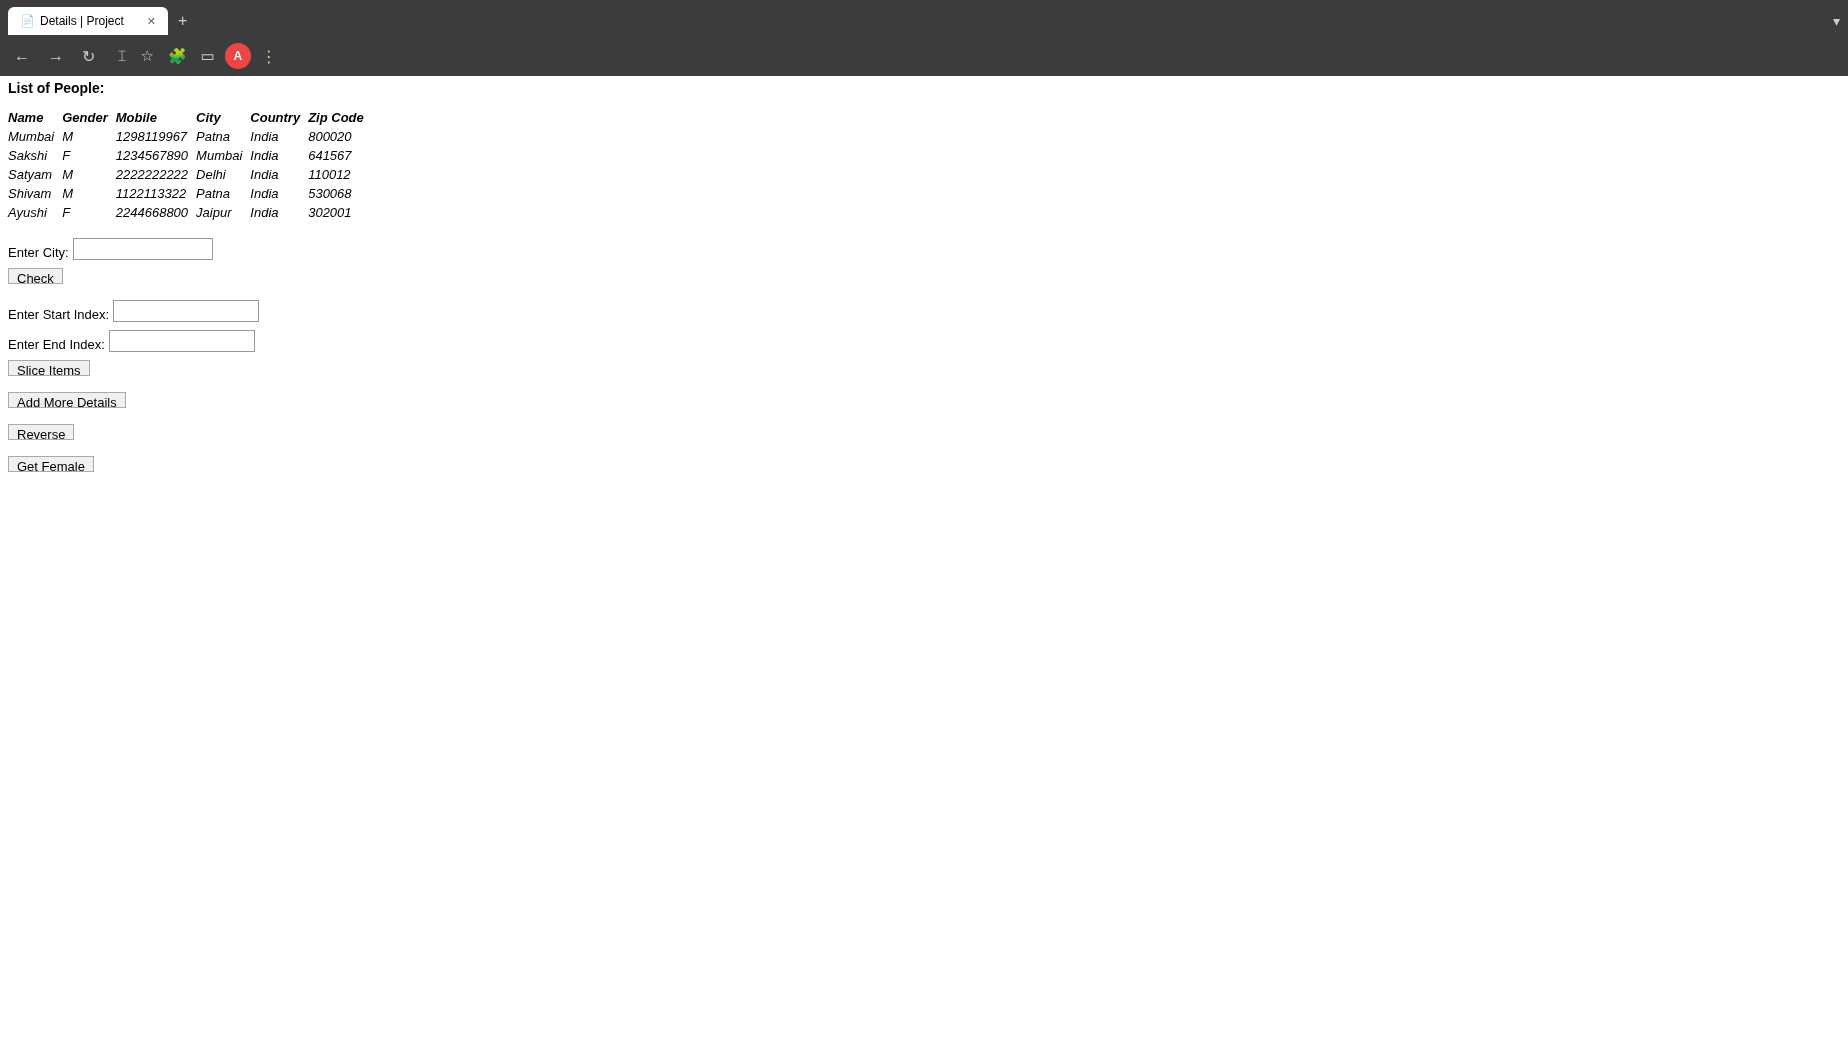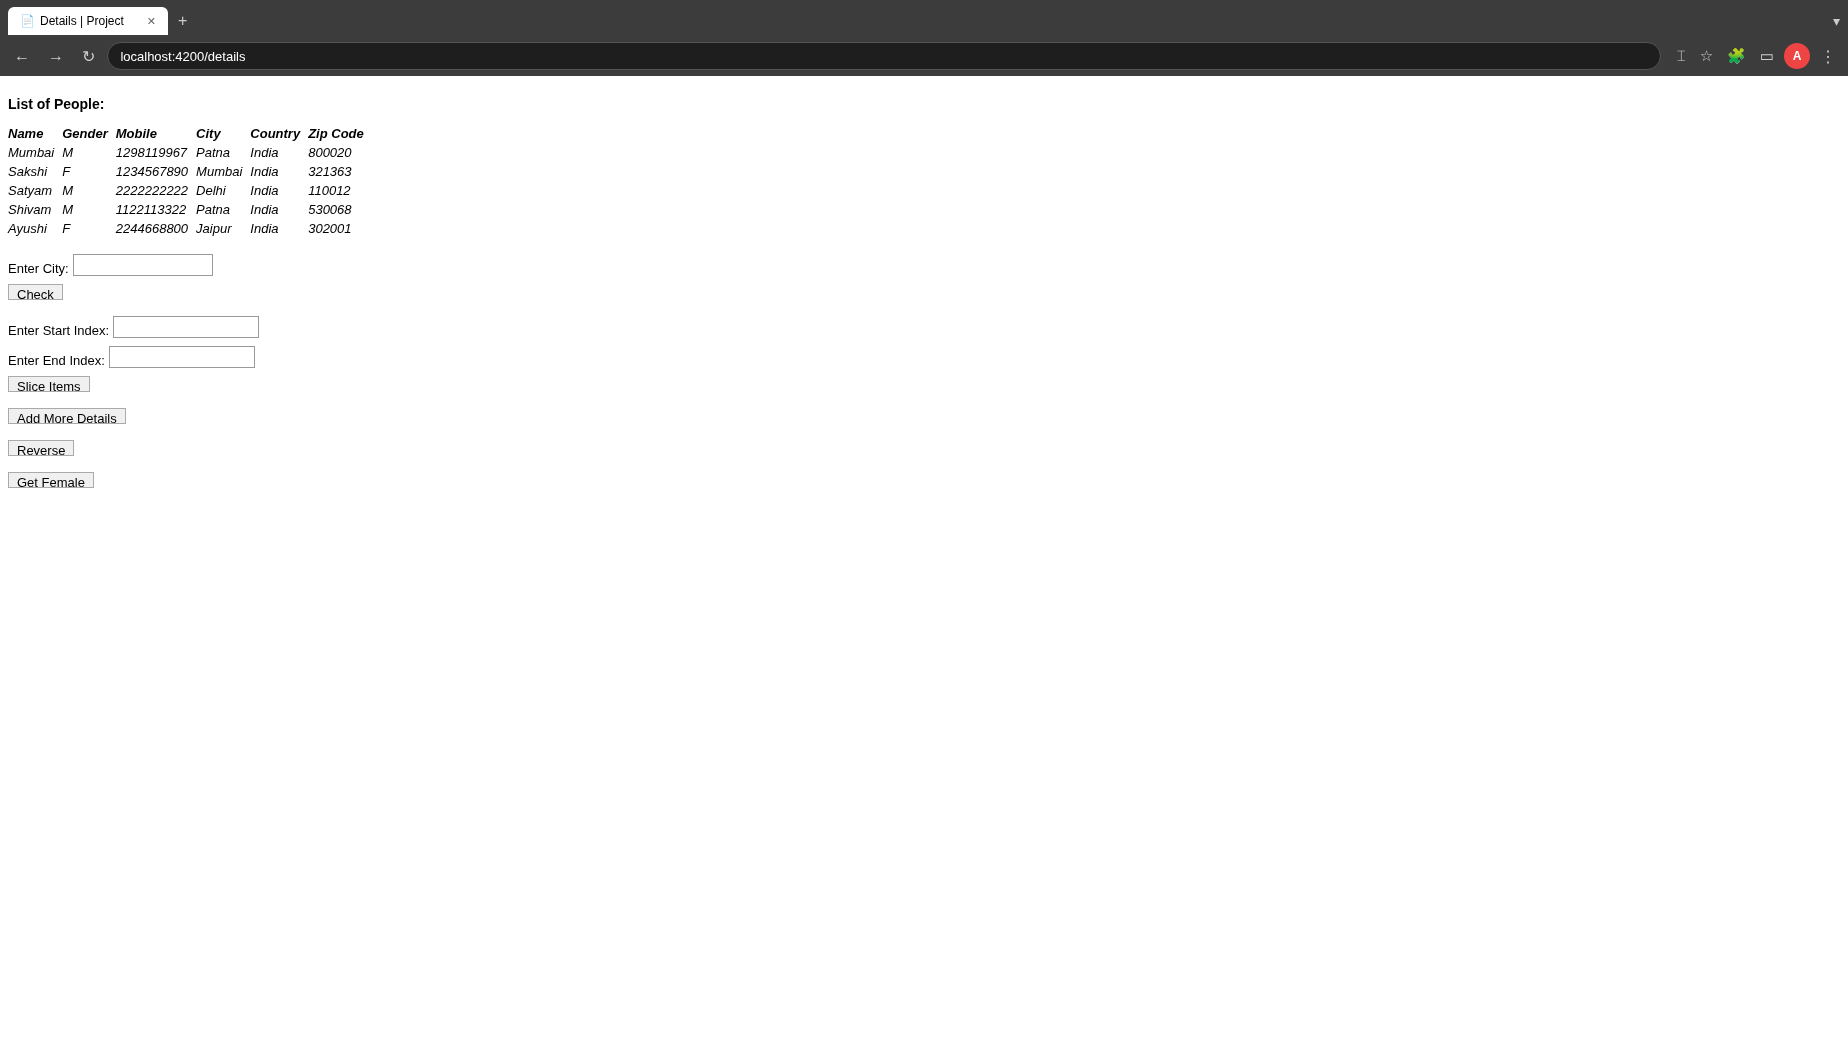--- a/index.html
+++ b/index.html
@@ -136,21 +136,21 @@
       font-size: 12px;
       font-weight: bold;
     }
 
     .menu-btn {
       font-size: 16px;
     }
 
     
     .page-content {
-      padding: 20px 8px;
+      padding: 4px 8px;
       background: #fff;
     }
 
     .page-title {
       font-size: 14px;
       font-weight: bold;
       margin-bottom: 12px;
     }
 
     table {
@@ -223,21 +223,20 @@
       <span>Details | Project</span>
       <span class="tab-close">✕</span>
     </div>
     <button class="new-tab-btn">+</button>
     <span class="tab-overflow">▾</span>
   </div>
   <div class="browser-nav-bar">
     <button class="nav-btn">←</button>
     <button class="nav-btn">→</button>
     <button class="nav-btn">↻</button>
-    <input class="address-bar" type="text" value="localhost:4200/details" style="">
     <div class="nav-right">
       <button class="nav-icon-btn">⌶</button>
       <button class="nav-icon-btn">☆</button>
       <button class="nav-icon-btn">🧩</button>
       <button class="nav-icon-btn">▭</button>
       <button class="avatar-btn">A</button>
       <button class="nav-icon-btn menu-btn">⋮</button>
     </div>
   </div>
 </div>
@@ -264,21 +263,21 @@
           <td>Patna</td>
           <td>India</td>
           <td>800020</td>
         </tr>
         <tr>
           <td>Sakshi</td>
           <td>F</td>
           <td>1234567890</td>
           <td>Mumbai</td>
           <td>India</td>
-          <td>321363</td>
+          <td>641567</td>
         </tr>
         <tr>
           <td>Satyam</td>
           <td>M</td>
           <td>2222222222</td>
           <td>Delhi</td>
           <td>India</td>
           <td>110012</td>
         </tr>
         <tr>

